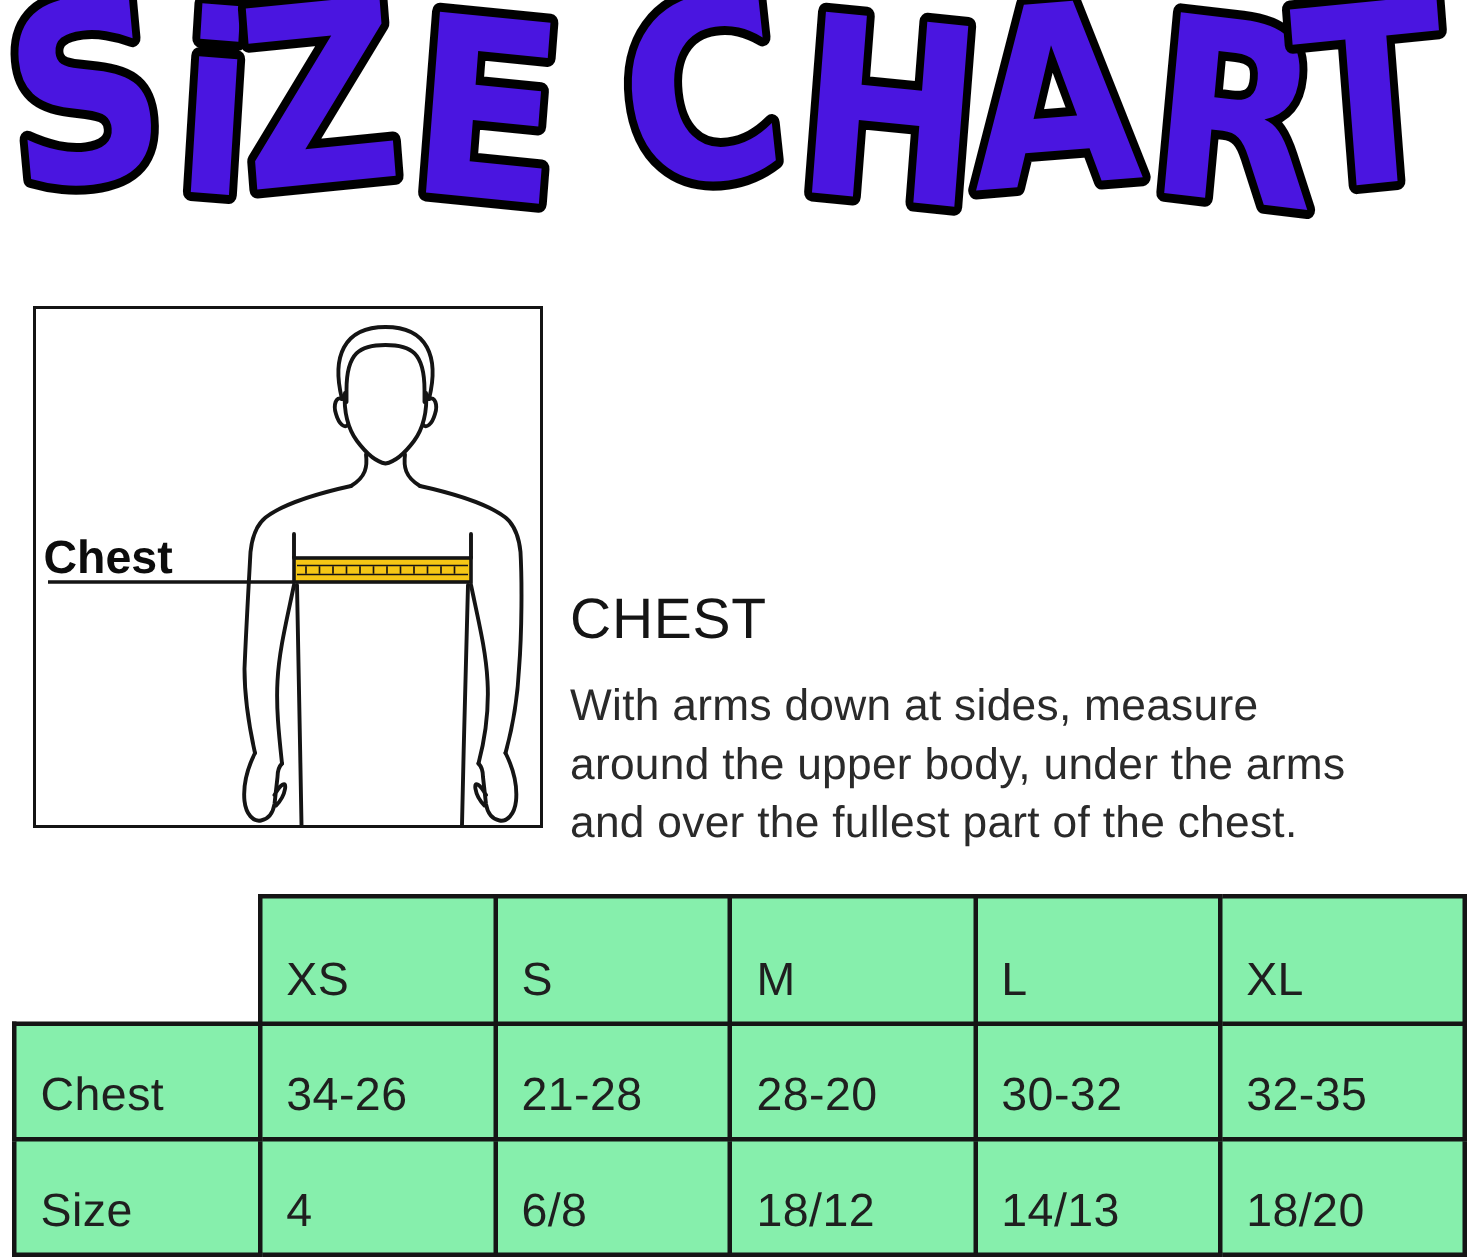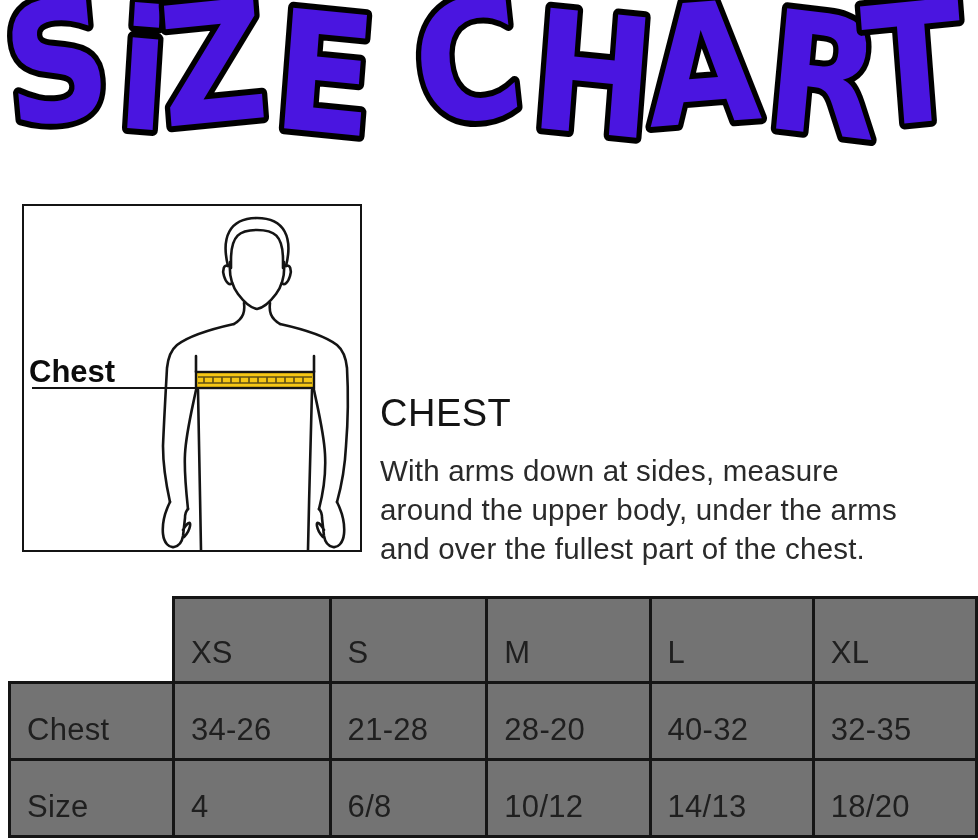--- a/index.html
+++ b/index.html
@@ -54,21 +54,21 @@
   .size-table{
     position:absolute;left:8px;top:596px;
     border-collapse:collapse;table-layout:fixed;
   }
   .size-table td,.size-table th{
     width:160px;
     border:3px solid #151515;
     font-size:31px;font-weight:400;color:#1f1f1f;
     text-align:left;vertical-align:bottom;
     padding:0 0 10px 16px;
-    background:#737373;letter-spacing:0.3px;
+    background:#86efac;letter-spacing:0.3px;
   }
   .size-table tr.hdr-row{height:85px;}
   .size-table tr.data-row{height:77px;}
   .size-table td.blank{border:none;background:transparent;}
 </style>
 </head>
 <body>
 
 <div class="page">
 
@@ -130,27 +130,27 @@
       <th>S</th>
       <th>M</th>
       <th>L</th>
       <th>XL</th>
     </tr>
     <tr class="data-row">
       <td>Chest</td>
       <td>34-26</td>
       <td>21-28</td>
       <td>28-20</td>
-      <td>40-32</td>
+      <td>30-32</td>
       <td>32-35</td>
     </tr>
     <tr class="data-row">
       <td>Size</td>
       <td>4</td>
       <td>6/8</td>
-      <td>10/12</td>
+      <td>18/12</td>
       <td>14/13</td>
       <td>18/20</td>
     </tr>
   </tbody>
     </table>
 
 </div>
 
 </body></html>

